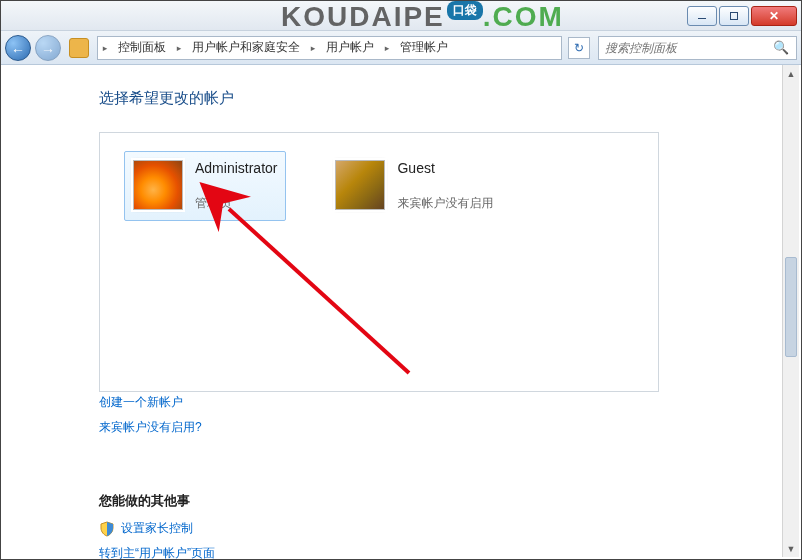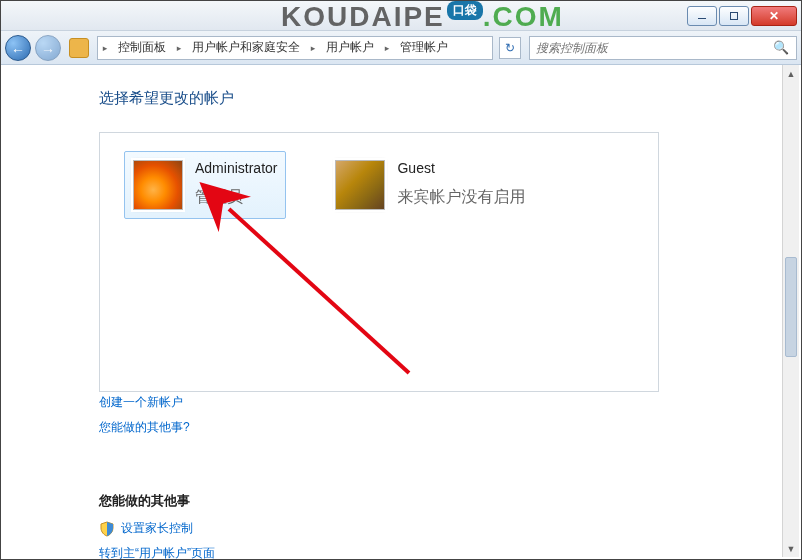--- a/index.html
+++ b/index.html
@@ -15,38 +15,38 @@
 
 
 .toolbar { height: 34px; background: linear-gradient(#eef3f8,#dbe6f2); border-bottom:1px solid #b7c8da; display:flex; align-items:center; padding:0 4px; gap:4px; }
 .navbtn { width:26px; height:26px; border-radius:50%; background: radial-gradient(circle at 30% 30%, #8dc3f5, #2d6bb1); border:1px solid #2a5a8f; display:flex; align-items:center; justify-content:center; color:#fff; font-size:14px; cursor:pointer; }
 .navbtn.fwd { opacity:.5; }
 .cp-icon { width:20px; height:20px; background:#edb54a; border:1px solid #c78f22; border-radius:3px; margin-left:4px; }
 .breadcrumb { flex:1; height:24px; background:#fff; border:1px solid #a9b8c9; display:flex; align-items:center; font-size:12px; color:#333; margin-left:4px; }
 .crumb { padding:0 6px; height:100%; display:flex; align-items:center; cursor:pointer; }
 .crumb-sep { width:14px; height:100%; display:flex; align-items:center; justify-content:center; color:#666; font-size:9px; cursor:pointer; }
 .refresh { width:22px; height:22px; border:1px solid #a9b8c9; background:#fff; display:flex; align-items:center; justify-content:center; color:#2d6bb1; font-size:12px; cursor:pointer; margin-left:2px; }
-.search { width:268px; height:24px; background:#fff; border:1px solid #a9b8c9; display:flex; align-items:center; padding:0 6px; margin-left:4px; }
+.search { width:199px; height:24px; background:#fff; border:1px solid #a9b8c9; display:flex; align-items:center; padding:0 6px; margin-left:4px; }
 .search input { border:none; outline:none; flex:1; font-size:12px; color:#888; font-style:italic; }
 .search-icon { color:#2d6bb1; font-size:13px; }
 
 
 .content { position:absolute; top:64px; bottom:0; left:0; right:0; background:#fff; overflow-y:auto;border-radius:22px; }
 .inner { padding: 24px 0 24px 98px; }
 .page-title { font-size:15px; color:#1a4e8a; margin-bottom:24px; }
 
 .accounts-panel { width:560px; border:1px solid #d0d7de; padding:18px 24px 18px 24px; min-height:260px; display:flex; gap:40px; align-items:flex-start; }
 .account { display:flex; gap:12px; padding:8px; border:1px solid transparent; border-radius:2px; cursor:pointer; }
 .account.selected { border:1px solid #94c3ef; background:linear-gradient(#f3faff,#e3f2fd); }
 .acct-avatar { width:50px; height:50px; border:1px solid #bbb; background:#eee; box-shadow:0 0 0 2px #fff, 0 0 3px rgba(0,0,0,.3); }
 .acct-avatar.admin { background: radial-gradient(circle at 40% 60%, #ffb347 0%, #ff8c00 30%, #e65100 60%, #8b4513 100%); }
 .acct-avatar.guest { background: linear-gradient(135deg, #d4a76a 0%, #b8860b 40%, #8b6914 70%, #654321 100%); }
-.acct-labels { display:flex; flex-direction:column; gap:11px; }
+.acct-labels { display:flex; flex-direction:column; gap:19px; }
 .acct-name { font-size:14px; color:#222; }
-.acct-role { font-size:16px; color:#666; }
+.acct-role { font-size:12px; color:#666; }
 
 .links { margin-top:2px; display:flex; flex-direction:column; gap:8px; }
 .link { font-size:12px; color:#0066cc; cursor:pointer; }
 
 .section-title { font-size:13px; font-weight:bold; color:#222; margin-top:56px; margin-bottom:10px; }
 .icon-link { display:flex; align-items:center; gap:6px;text-align:center; }
 .shield { width:16px; height:16px; display:inline-block; }
 
 
 .scrollbar { position:absolute; right:2px; top:64px; bottom:2px; width:17px; background:#f0f0f0; border-left:1px solid #d4d4d4; }
@@ -123,21 +123,21 @@
         <div class="acct-avatar guest"></div>
         <div class="acct-labels">
           <div class="acct-name">Guest</div>
           <div class="acct-role">来宾帐户没有启用</div>
         </div>
       </div>
     </div>
 
     <div class="links">
       <span class="link">创建一个新帐户</span>
-      <span class="link">您能做的其他事?</span>
+      <span class="link">来宾帐户没有启用?</span>
     </div>
 
     <div class="section-title">您能做的其他事</div>
     <div class="links">
       <div class="icon-link">
         <svg class="shield" viewBox="0 0 16 16">
             <path d="M8 1 L14 3 V7 C14 11 11 14 8 15 C5 14 2 11 2 7 V3 Z" fill="#ffd24a" stroke="#c78f22" stroke-width="1"></path>
             <path d="M8 1 L14 3 V7 C14 11 11 14 8 15 V1 Z" fill="#3d8bd6"></path>
           </svg>
         <span class="link">设置家长控制</span>

